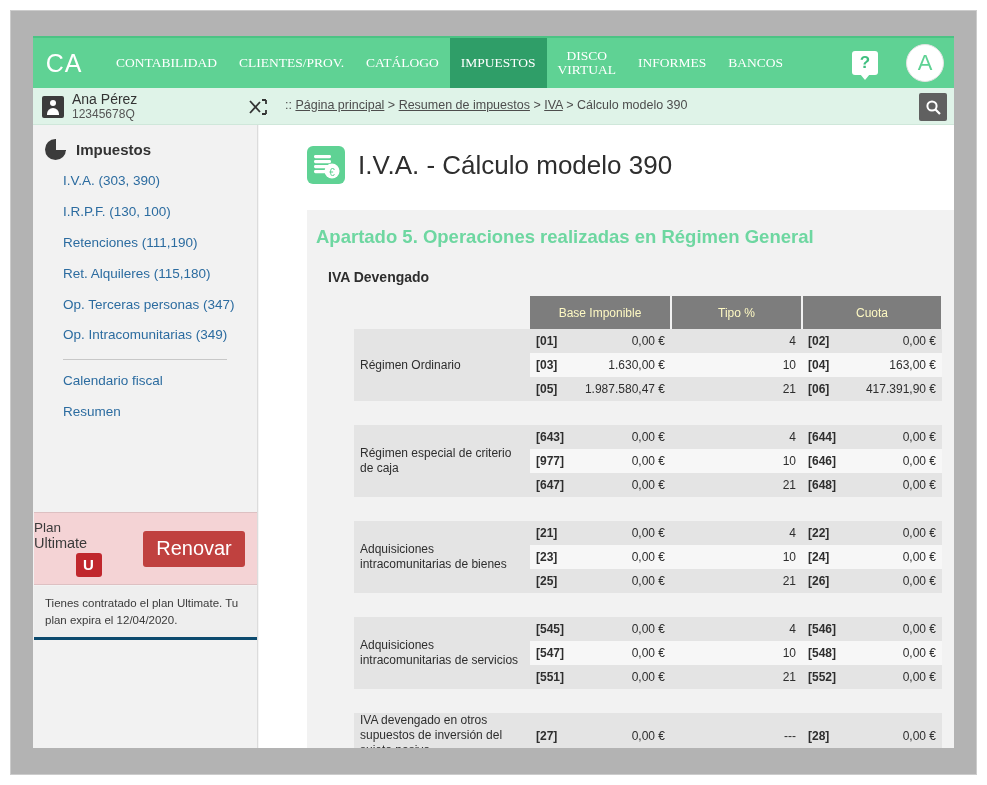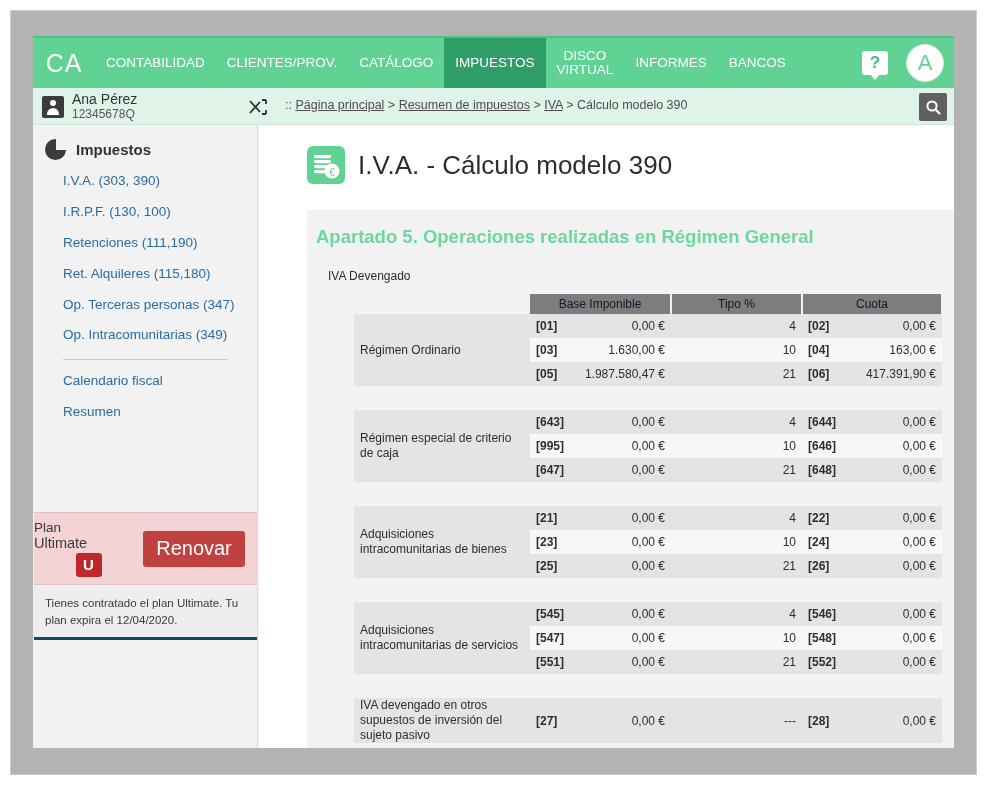--- a/index.html
+++ b/index.html
@@ -28,21 +28,21 @@
     width: 921px; height: 726px;
     background: #f5f5f5;
     overflow: hidden;
   }
   
   #topnav {
     position: absolute; left: 0; top: 0;
     width: 921px; height: 52px;
     background: #5fd294;
     border-top: 2px solid #4cc384;
-    display: flex; align-items: stretch;
+    display: flex; align-items: stretch; gap: 10px;
   }
   #logo {
     width: 62px;
     display: flex; align-items: center; justify-content: center;
     color: #ffffff;
     font-size: 25px; letter-spacing: 1px;
     font-weight: 400;
   }
   .navitem {
     display: flex; align-items: center; justify-content: center;
@@ -216,36 +216,36 @@
     position: absolute; left: 48px; top: 85px;
     width: 647px; height: 552px;
     background: #f2f2f2;
     overflow: hidden;
   }
   #section-title {
     font-size: 18.5px; color: #6ed7a1; font-weight: bold;
     padding: 16px 0 0 9px;
   }
   #subsection-title {
-    font-size: 12px; color: #2e2e2e; font-weight: normal;
+    font-size: 14px; color: #2e2e2e; font-weight: bold;
     padding: 21px 0 0 21px;
   }
   
   #tbl-wrap { padding: 11px 0 0 47px; }
   table.iva { border-collapse: collapse; width: 588px; table-layout: fixed; }
   table.iva col.c-lbl { width: 176px; }
   table.iva col.c-code1 { width: 40px; }
   table.iva col.c-base { width: 101px; }
   table.iva col.c-tipo { width: 131px; }
   table.iva col.c-code2 { width: 40px; }
   table.iva col.c-cuota { width: 100px; }
   table.iva th {
-    background: #7d7d7d; color: #0f172a;
+    background: #7d7d7d; color: #fef9c3;
     font-size: 12px; font-weight: normal;
-    height: 20px; text-align: center;
+    height: 33px; text-align: center;
     border-right: 2px solid #f2f2f2;
   }
   table.iva th.spacer { background: #f2f2f2; border: none; }
   table.iva td {
     font-size: 12px; color: #2e2e2e;
     height: 24px; padding: 0 6px;
     vertical-align: middle;
   }
   td.lbl {
     background: #e4e4e4; color: #2e2e2e;
@@ -266,21 +266,21 @@
 </head>
 <body>
 
 <div id="desktop">
   <div id="outer-border"></div>
 
   <div id="window">
 
     <div id="topnav">
       <div id="logo">CA</div>
-      <div id="nav-items" style="display:flex;">
+      <div id="nav-items" style="display:flex;font-family:Liberation Serif, serif;">
           <div class="navitem">CONTABILIDAD</div>
           <div class="navitem">CLIENTES/PROV.</div>
           <div class="navitem">CATÁLOGO</div>
           <div class="navitem active">IMPUESTOS</div>
           <div class="navitem">DISCO
 VIRTUAL</div>
           <div class="navitem">INFORMES</div>
           <div class="navitem">BANCOS</div>
         </div>
       <div id="nav-spacer"></div>
@@ -410,21 +410,21 @@
                 </tr>
                 <tr>
                   <td class="lbl" rowspan="3">Régimen especial de criterio de caja</td>
                   <td class="code">[643]</td>
                   <td class="val">0,00 €</td>
                   <td class="tipo">4</td>
                   <td class="code">[644]</td>
                   <td class="val">0,00 €</td>
                 </tr>
                 <tr class="alt">
-                  <td class="code">[995]</td>
+                  <td class="code">[977]</td>
                   <td class="val">0,00 €</td>
                   <td class="tipo">10</td>
                   <td class="code">[646]</td>
                   <td class="val">0,00 €</td>
                 </tr>
                 <tr>
                   <td class="code">[647]</td>
                   <td class="val">0,00 €</td>
                   <td class="tipo">21</td>
                   <td class="code">[648]</td>

